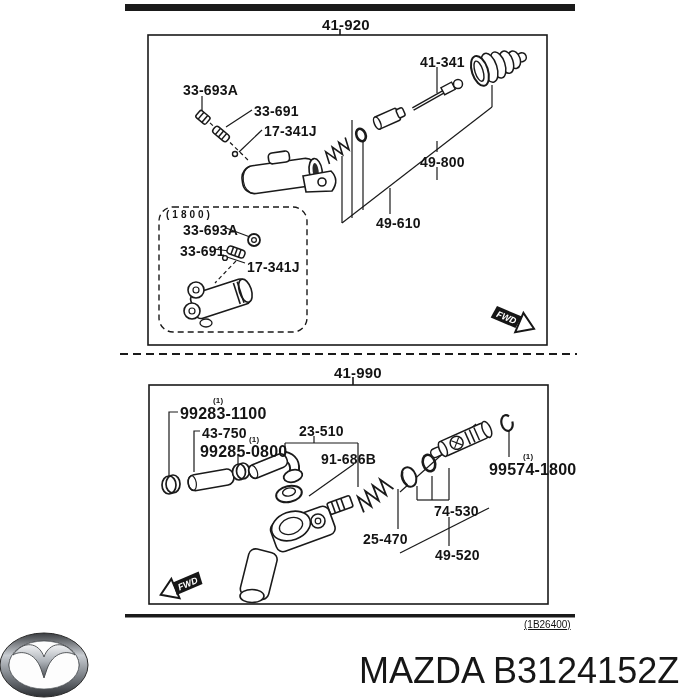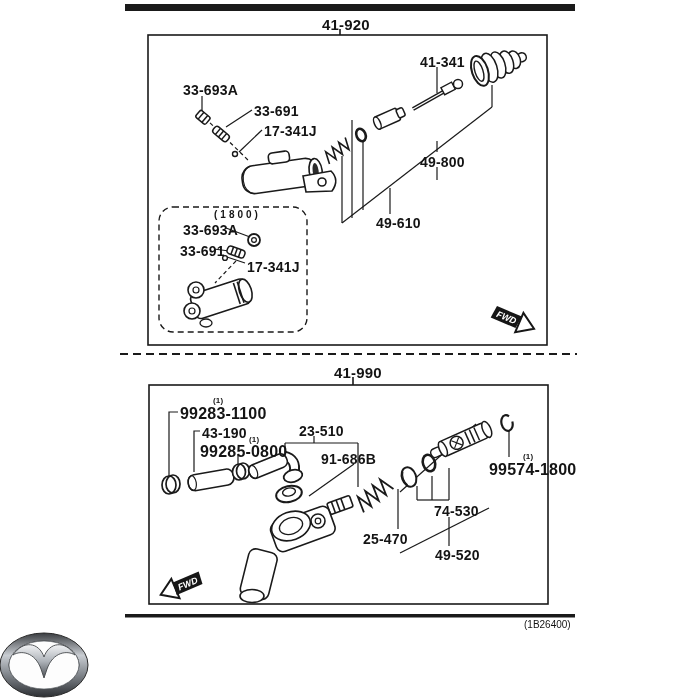--- a/index.html
+++ b/index.html
@@ -4,22 +4,22 @@
 <style>
   html,body{margin:0;padding:0;background:#fff;}
   .stage{position:relative;width:700px;height:700px;background:#fff;overflow:hidden;
          font-family:"Liberation Sans",sans-serif;color:#141414;}
   .stage svg{position:absolute;left:0;top:0;}
   .lbl{position:absolute;font-weight:700;font-size:14px;color:#141414;
        white-space:nowrap;letter-spacing:0.2px;line-height:1;}
   .lbl.num{font-size:16px;}
   .lbl.qty{font-size:8px;}
   .lbl.title{font-size:15px;}
-  .variant-tag{letter-spacing:3px;font-size:10px;margin-left:48px;}
-  .sheet-code{position:absolute;font-size:10px;font-weight:400;color:#141414;white-space:nowrap;}
+  .variant-tag{letter-spacing:3px;font-size:10px;}
+  .sheet-code{position:absolute;font-size:10px;font-weight:400;color:#141414;white-space:nowrap;text-decoration:underline;}
   .brand{position:absolute;font-size:36px;font-weight:400;color:#161616;
          letter-spacing:0px;white-space:nowrap;}
 </style>
 </head>
 <body>
 
 <div class="stage">
 
 <svg width="700" height="700" viewBox="0 0 700 700">
   <defs>
@@ -255,26 +255,27 @@
 <div class="lbl" style="left:376px;top:216px">49-610</div>
 
 <div class="lbl variant-tag" style="left:166px;top:210px">(1800)</div>
 <div class="lbl" style="left:183px;top:223px">33-693A</div>
 <div class="lbl" style="left:180px;top:244px">33-691</div>
 <div class="lbl" style="left:247px;top:260px">17-341J</div>
 
 <div class="lbl title" style="left:334px;top:365px">41-990</div>
 <div class="lbl qty" style="left:213px;top:397px">(1)</div>
 <div class="lbl num" style="left:180px;top:406px">99283-1100</div>
-<div class="lbl" style="left:202px;top:426px">43-190</div>
+<div class="lbl" style="left:202px;top:426px">43-750</div>
 <div class="lbl qty" style="left:249px;top:436px">(1)</div>
 <div class="lbl num" style="left:200px;top:444px">99285-0800</div>
 <div class="lbl" style="left:299px;top:424px">23-510</div>
 <div class="lbl" style="left:321px;top:452px">91-686B</div>
 <div class="lbl qty" style="left:523px;top:453px">(1)</div>
 <div class="lbl num" style="left:489px;top:462px">99574-1800</div>
 <div class="lbl" style="left:363px;top:532px">25-470</div>
 <div class="lbl" style="left:434px;top:504px">74-530</div>
 <div class="lbl" style="left:435px;top:548px">49-520</div>
 
 <div class="sheet-code" style="left:524px;top:619px">(1B26400)</div>
+<div class="brand" style="left:359px;top:650px">MAZDA B3124152Z</div>
 
 </div>
 
 </body></html>

